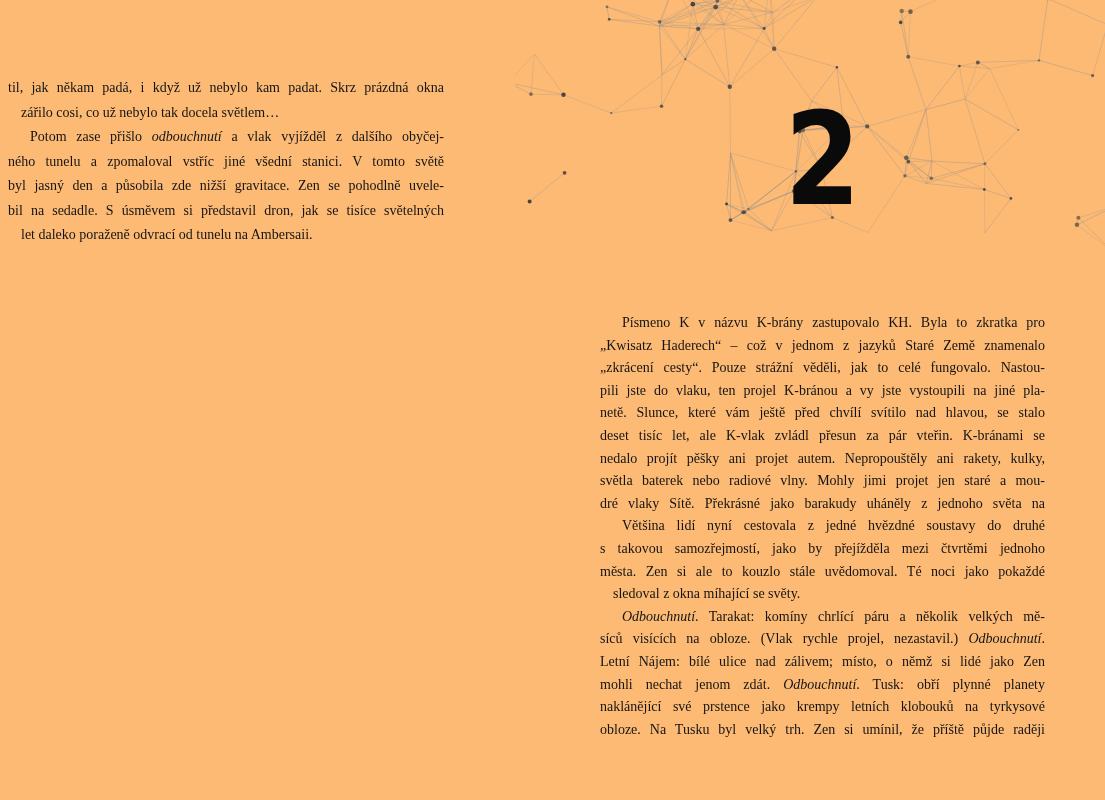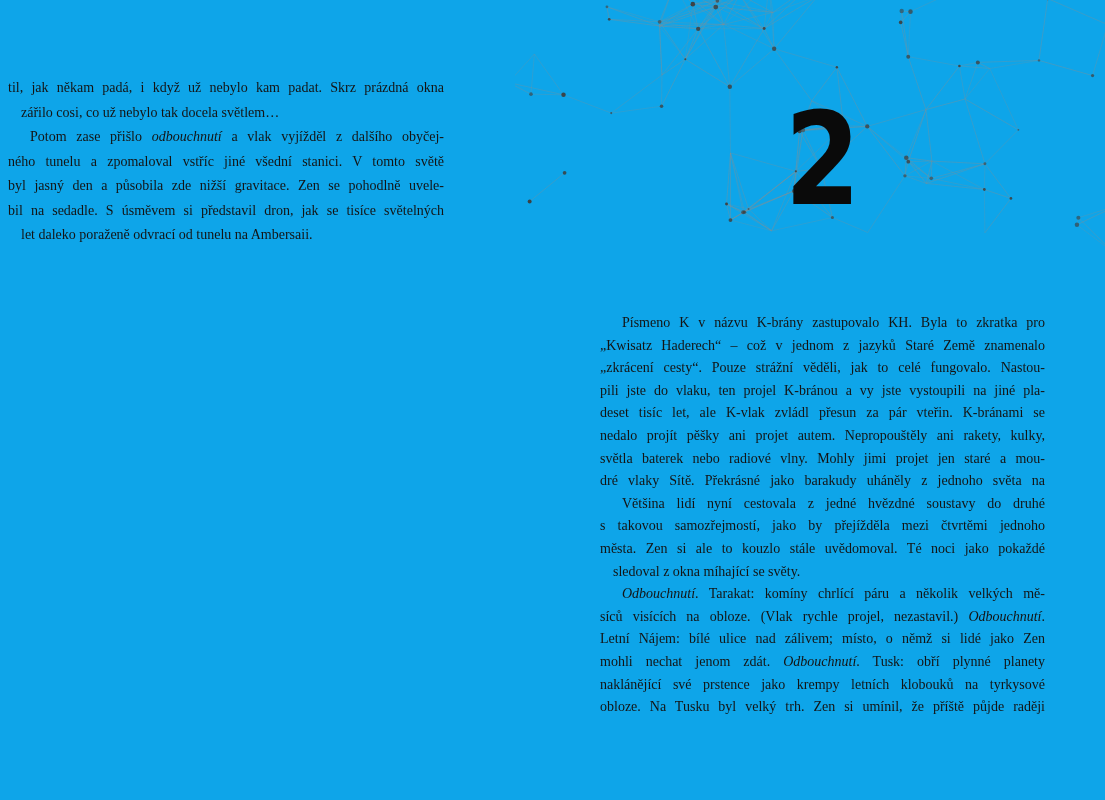--- a/index.html
+++ b/index.html
@@ -1,19 +1,19 @@
 <!DOCTYPE html>
 <html><head>
 <meta charset="utf-8">
 <style>
   html,body{margin:0;padding:0;background:#ffffff;}
   .spread{
     position:relative;
     width:1105px;height:800px;
-    background:#0ea5e9;
+    background:#fdba74;
     overflow:hidden;
     font-family:"Liberation Serif", serif;
     color:#141414;
   }
   .textblock{position:absolute;font-size:14px;}
   .textblock .line{
     text-align:justify;
     text-align-last:justify;
     -moz-text-align-last:justify;
     text-justify:inter-word;
@@ -371,20 +371,21 @@
     <div class="line end">let daleko poraženě odvrací od tunelu na Ambersaii.</div>
   </div>
 
   <div class="chapter-num">2</div>
 
   <div class="textblock right-text">
     <div class="line indent">Písmeno K v názvu K-brány zastupovalo KH. Byla to zkratka pro</div>
     <div class="line">„Kwisatz Haderech“ – což v jednom z jazyků Staré Země znamenalo</div>
     <div class="line">„zkrácení cesty“. Pouze strážní věděli, jak to celé fungovalo. Nastou-</div>
     <div class="line">pili jste do vlaku, ten projel K-bránou a vy jste vystoupili na jiné pla-</div>
+    <div class="line">netě. Slunce, které vám ještě před chvílí svítilo nad hlavou, se stalo</div>
     <div class="line">deset tisíc let, ale K-vlak zvládl přesun za pár vteřin. K-bránami se</div>
     <div class="line">nedalo projít pěšky ani projet autem. Nepropouštěly ani rakety, kulky,</div>
     <div class="line">světla baterek nebo radiové vlny. Mohly jimi projet jen staré a mou-</div>
     <div class="line">dré vlaky Sítě. Překrásné jako barakudy uháněly z jednoho světa na</div>
     <div class="line indent">Většina lidí nyní cestovala z jedné hvězdné soustavy do druhé</div>
     <div class="line">s takovou samozřejmostí, jako by přejížděla mezi čtvrtěmi jednoho</div>
     <div class="line">města. Zen si ale to kouzlo stále uvědomoval. Té noci jako pokaždé</div>
     <div class="line end">sledoval z okna míhající se světy.</div>
     <div class="line indent"><em>Odbouchnutí</em>. Tarakat: komíny chrlící páru a několik velkých mě-</div>
     <div class="line">síců visících na obloze. (Vlak rychle projel, nezastavil.) <em>Odbouchnutí</em>.</div>

